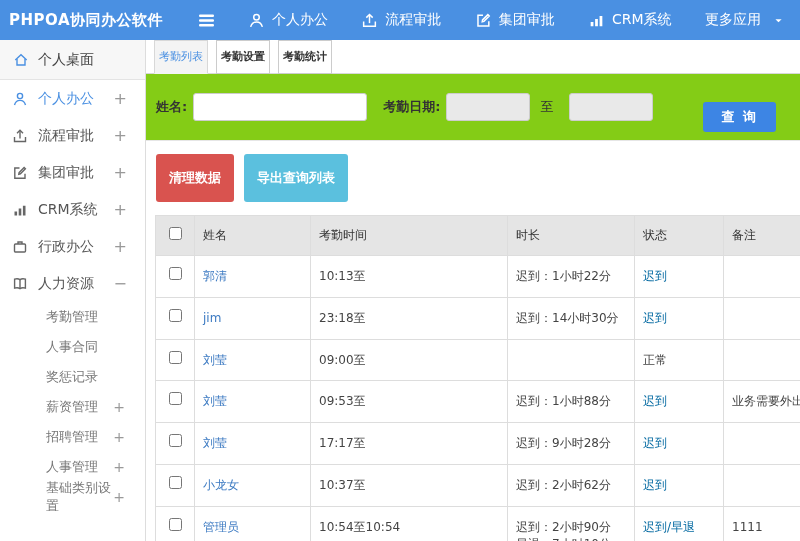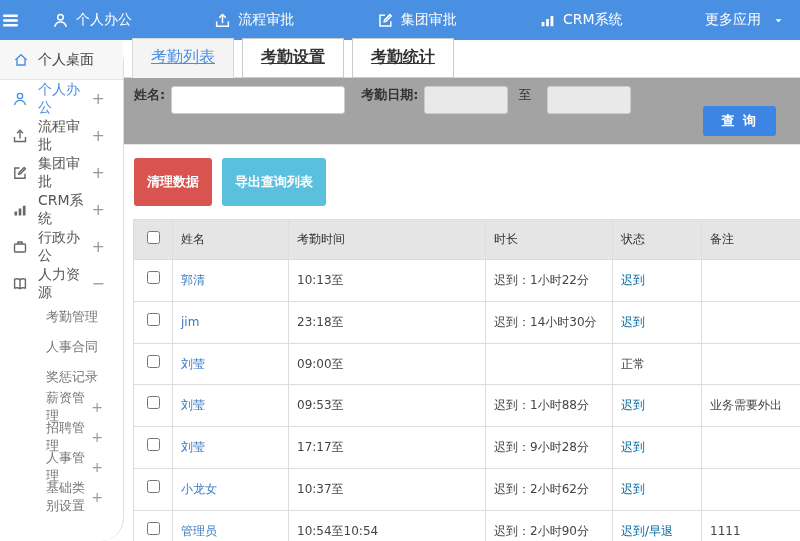--- a/index.html
+++ b/index.html
@@ -11,38 +11,38 @@
   
   .topbar{height:40px;background:#4a90e2;color:#fff;display:flex;align-items:center;}
   .logo{font-size:15px;font-weight:bold;padding-left:9px;width:196px;box-sizing:border-box;letter-spacing:.5px;}
   .hamburger{width:22px;height:18px;display:flex;align-items:center;cursor:pointer;color:#fff;}
   .nav{flex:1;display:flex;justify-content:space-between;align-items:center;margin:0 16px 0 30px;font-size:14px;}
   .nav-item{display:flex;align-items:center;gap:7px;cursor:pointer;white-space:nowrap;}
   .nav-item svg{display:block;}
   .caret{margin-left:5px;display:flex;align-items:center;}
   
   .layout{display:flex;height:501px;}
-  .sidebar{width:124px;box-sizing:border-box;border-right:1px solid #ddd;background:#fff;flex-shrink:0;border-radius:23px;}
+  .sidebar{width:146px;box-sizing:border-box;border-right:1px solid #ddd;background:#fff;flex-shrink:0;}
   .side-desktop{height:39px;display:flex;align-items:center;gap:9px;padding:0 13px;background:#f7f7f7;
     border-bottom:1px solid #e4e4e4;font-size:14px;color:#444;cursor:pointer;}
   .side-desktop .icon{color:#4a90e2;display:flex;}
   .side-item{height:37px;display:flex;align-items:center;padding:0 12px;font-size:14px;color:#555;cursor:pointer;}
   .side-item .icon{margin-right:10px;color:#666;display:flex;}
   .side-item.active{color:#4a90e2;}
   .side-item.active .icon{color:#4a90e2;}
   .exp{margin-left:auto;color:#999;font-size:16px;font-weight:normal;padding-right:6px;line-height:1;}
   .side-sub{height:30px;display:flex;align-items:center;padding-left:46px;font-size:13px;color:#777;cursor:pointer;}
   .side-sub .exp{padding-right:20px;font-size:14px;}
   
   .main{flex:1;display:flex;flex-direction:column;min-width:0;background:#fff;}
   .tabbar{display:flex;align-items:flex-end;height:38px;padding-left:8px;border-bottom:1px solid #d8d8d8;background:#fff;box-sizing:border-box;}
-  .tab{padding:8px 18px 9px;font-size:16px;font-weight:bold;color:#333;background:#fff;border:1px solid #ccc;
-    margin:0 8px -1px 0;cursor:pointer;white-space:nowrap;text-decoration:underline;}
+  .tab{padding:8px 4px 9px;font-size:11px;font-weight:bold;color:#333;background:#fff;border:1px solid #ccc;
+    margin:0 8px -1px 0;cursor:pointer;white-space:nowrap;}
   .tab.active{background:#f4f4f4;border-color:#d8d8d8;border-bottom-color:#f4f4f4;color:#4a90e2;font-weight:normal;}
-  .filterbar{background:#a3a3a3;border-bottom:1px solid #e6e6e6;display:flex;
+  .filterbar{background:#84cc16;border-bottom:1px solid #e6e6e6;display:flex;align-items:center;
     padding:8px 10px;font-size:13px;color:#333;}
   .filterbar label{font-weight:bold;}
   .inp-name{width:160px;height:26px;border:1px solid #ccc;border-radius:3px;margin-left:6px;background:#fff;
     font-size:13px;padding:0 6px;box-sizing:content-box;}
   .lbl-date{margin-left:16px;}
   .inp-date{width:70px;height:26px;border:1px solid #ccc;border-radius:3px;margin-left:6px;background:#e9e9e9;
     font-size:13px;padding:0 6px;}
   .to-sep{margin:0 10px;}
   .btn{border:none;border-radius:3px;color:#fff;font-weight:bold;font-size:13px;cursor:pointer;
     font-family:inherit;}
@@ -65,20 +65,21 @@
   td{line-height:1.4;}
   .name-link{color:#3c7ac2;text-decoration:none;cursor:pointer;}
   .red{color:#0369a1;}
   input[type=checkbox]{width:13px;height:13px;margin:0;accent-color:#bbb;cursor:pointer;}
   .filler td{height:18px;padding:4px 8px;}
 </style>
 </head>
 <body>
 
 <div class="topbar">
+  <div class="logo">PHPOA协同办公软件</div>
   <div class="hamburger">
     <svg width="21" height="17" viewBox="0 0 16 16" stroke="currentColor" stroke-width="2.2" fill="none" stroke-linecap="round">
         <path d="M2 3.5h12M2 8h12M2 12.5h12"></path>
       </svg>
   </div>
   <div class="nav">
     <div class="nav-item">
       <span>
           <svg width="17" height="17" viewBox="0 0 16 16" stroke="currentColor" stroke-width="1.4" fill="none">
             <circle cx="8" cy="5" r="2.6"></circle>

